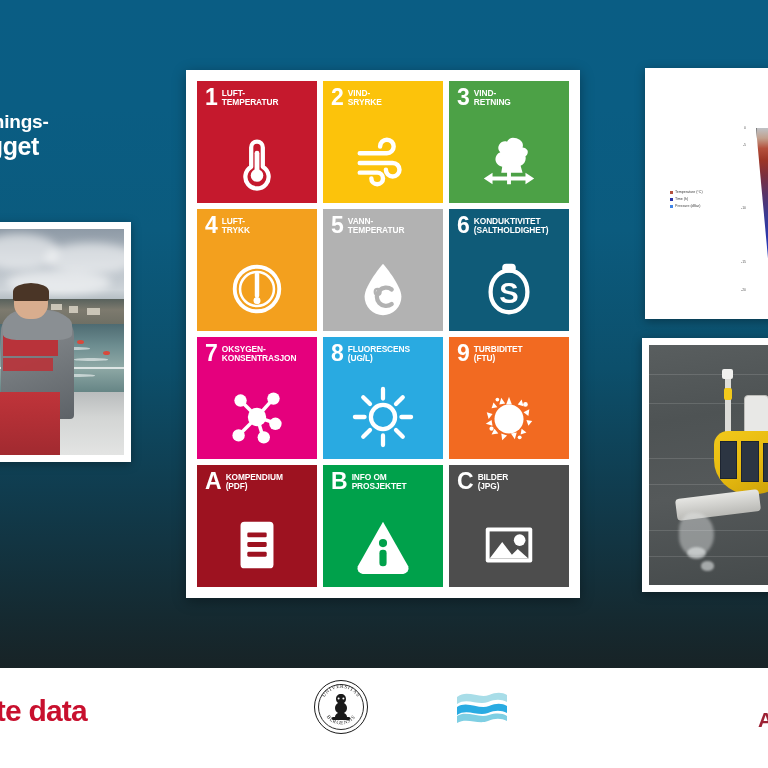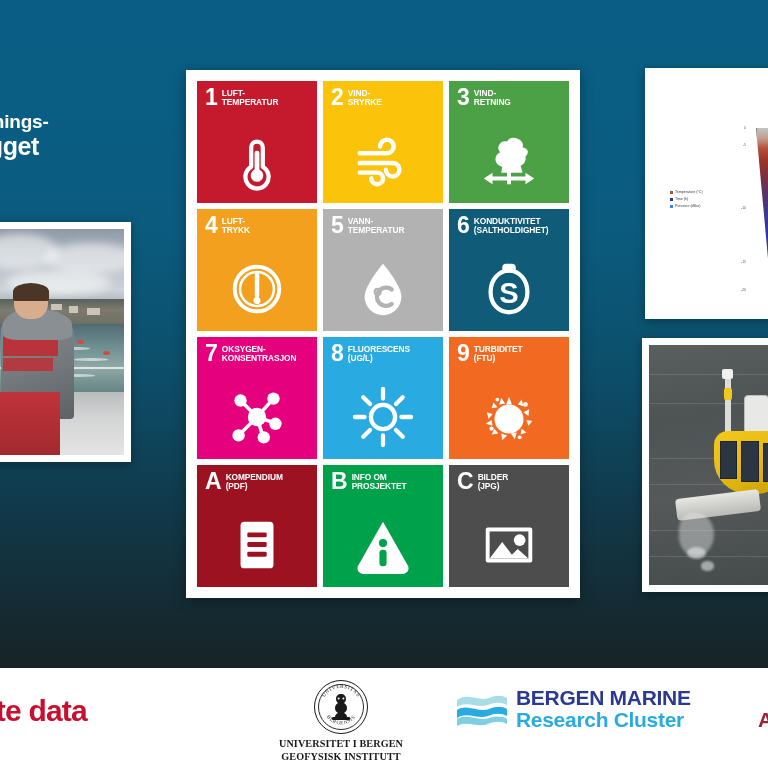--- a/index.html
+++ b/index.html
@@ -689,32 +689,26 @@
           <text><textPath href="#arcTop" startOffset="50%" text-anchor="middle">UNIVERSITAS</textPath></text>
           <text><textPath href="#arcBot" startOffset="50%" text-anchor="middle">BERGENSIS</textPath></text>
         </svg>
         <svg class="griffin" viewBox="0 0 24 30">
           <path d="M12 2c-3 0-5 2-5 5 0 2 1 3 2 4-2 1-3 3-3 5 0 2 1 4 3 5-2 1-3 2-3 4h12c0-2-1-3-3-4 2-1 3-3 3-5 0-2-1-4-3-5 1-1 2-2 2-4 0-3-2-5-5-5z" fill="#1a1a1a"></path>
           <circle cx="9.6" cy="6.4" r="1" fill="#fff"></circle>
           <circle cx="14.4" cy="6.4" r="1" fill="#fff"></circle>
           <rect x="3" y="25" width="18" height="3" rx="1" fill="#1a1a1a"></rect>
         </svg>
       </div>
-      <div class="uib-name">UNIVERSITET I BERGEN
-GEOFYSISK INSTITUTT</div>
     </div>
 
     <div id="bmrc-logo">
       <svg class="bmrc-mark" viewBox="0 0 54 38">
         <path d="M2 10c10-8 22 2 32-2 7-3 13-3 18 0v7c-6-3-12-3-19 0-10 4-21-5-31 2z" fill="#a8dde8"></path>
         <path d="M2 20c10-7 22 3 32-1 7-3 13-3 18 0v7c-6-3-12-3-19 0-10 4-21-5-31 2z" fill="#29abe2"></path>
         <path d="M2 29c10-6 22 3 32-1 7-2 13-2 18 1v5c-6-3-12-3-19 0-10 4-21-4-31 2z" fill="#7fcfe3"></path>
       </svg>
-      <div class="bmrc-text">
-        <div class="bmrc-l1">BERGEN MARINE</div>
-        <div class="bmrc-l2">Research Cluster</div>
-      </div>
     </div>
 
     <div id="edge-a">A</div>
   </div>
 
 </div>
 
 </body></html>

